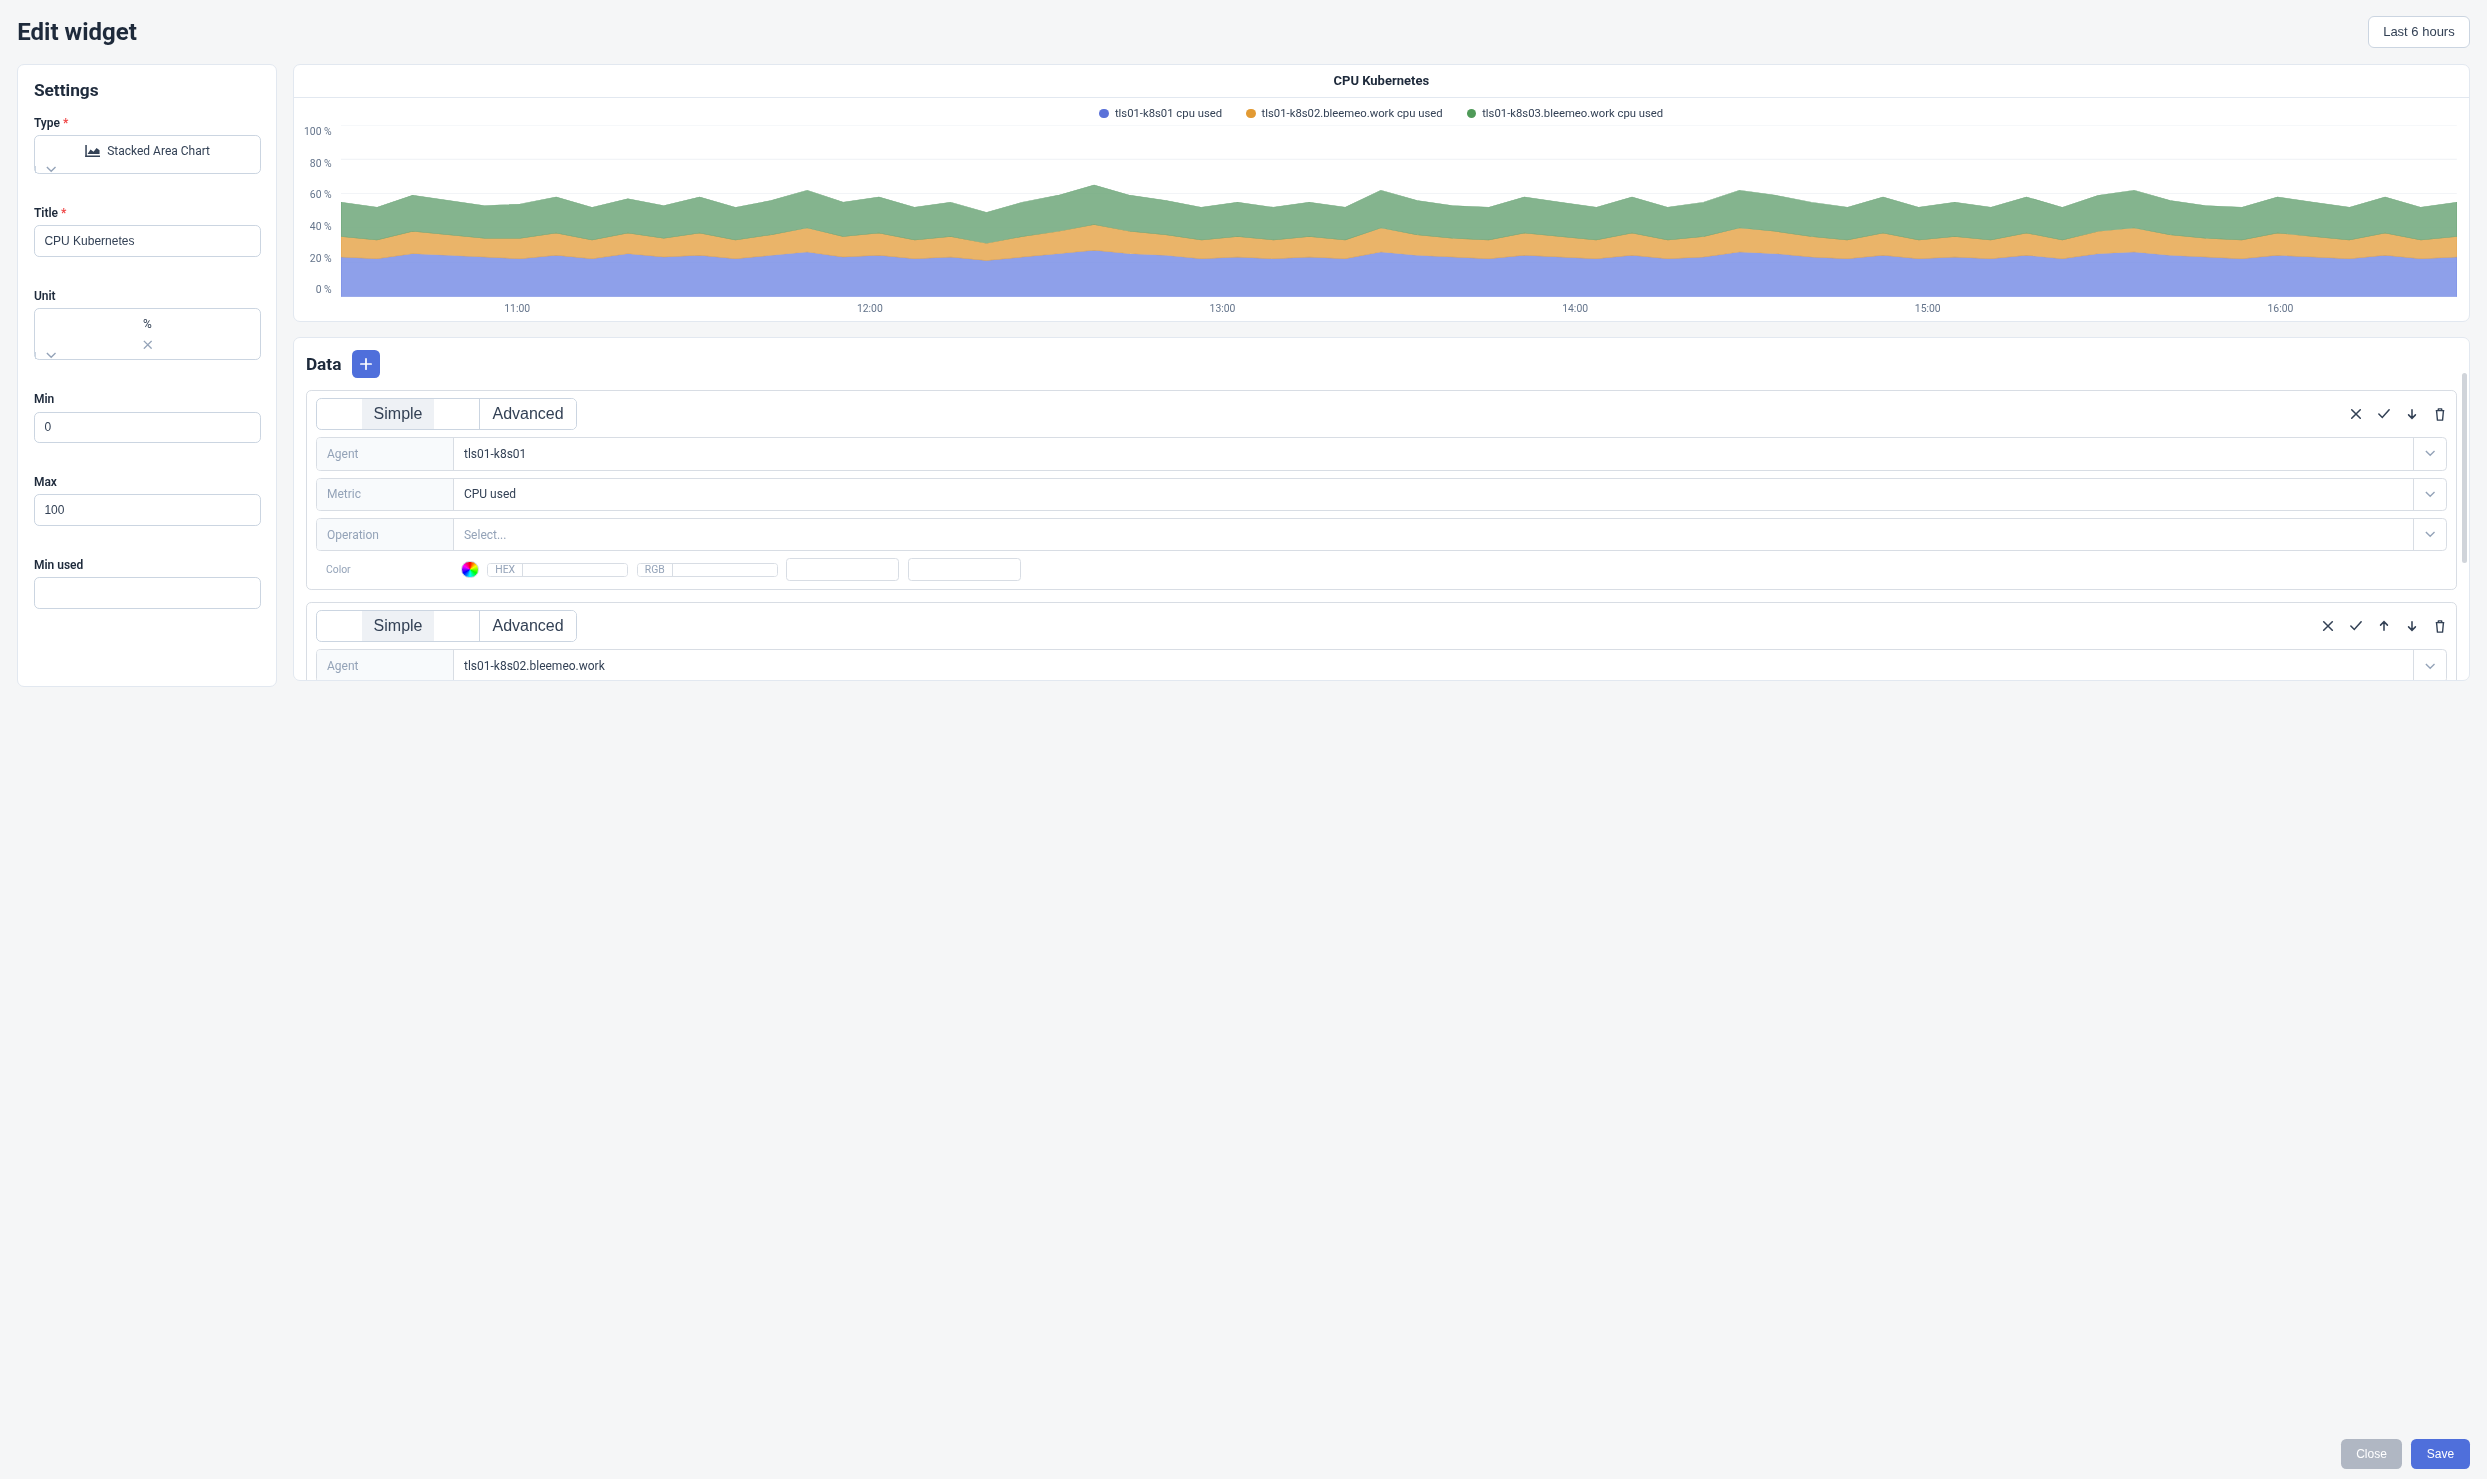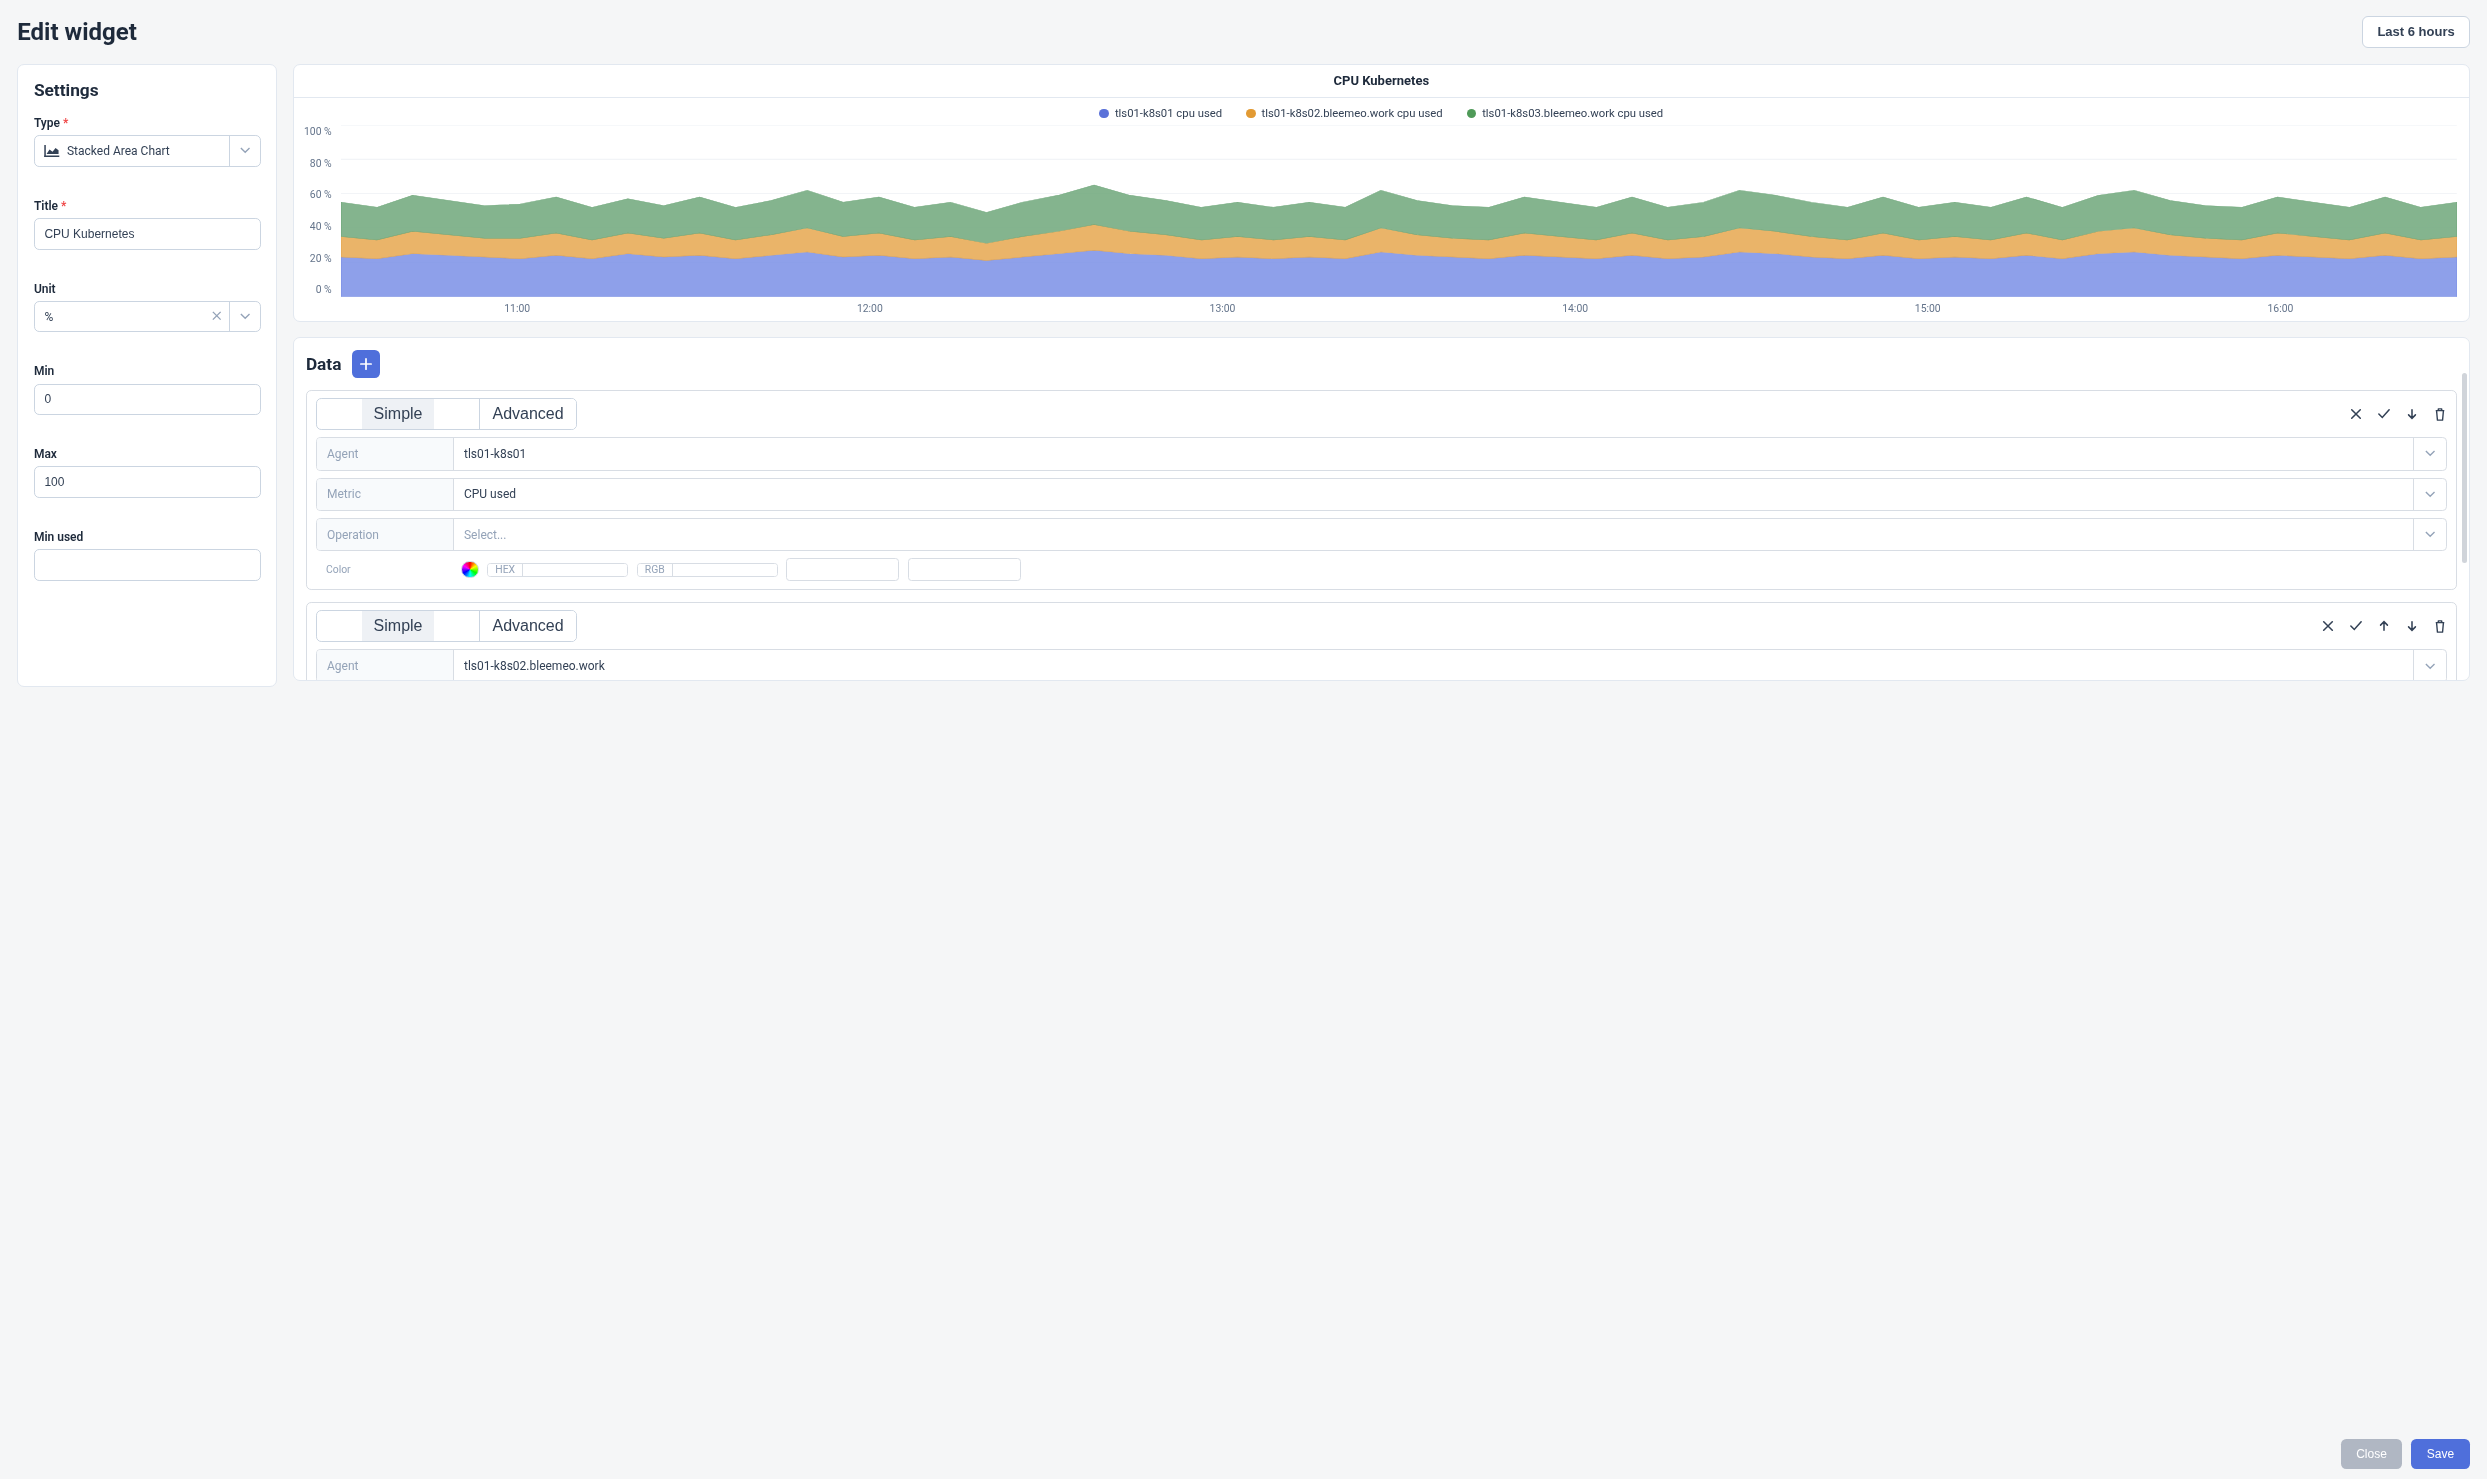--- a/index.html
+++ b/index.html
@@ -22,21 +22,21 @@
     font-size: 24px;
     font-weight: 700;
     color: #1e2a3b;
   }
   .time-range-btn {
     background: #fff;
     border: 0.9px solid #cbd5e1;
     border-radius: 6px;
     padding: 7.8px 14px;
     font-size: 13px;
-    font-weight: 700;
+    font-weight: 400;
     color: #334155;
     cursor: pointer;
   }
   .layout {
     display: flex;
     gap: 15.6px;
     align-items: flex-start;
   }
   .panel {
     background: #fff;
@@ -72,20 +72,21 @@
     font-size: 12px;
     color: #334155;
     background: #fff;
   }
   .select-wrap {
     display: flex;
     align-items: center;
     border: 0.9px solid #cbd5e1;
     border-radius: 5.2px;
     background: #fff;
+    flex-direction: column;
   }
   .select-wrap .select-body {
     flex: 1;
     padding: 7.8px 9.5px;
     display: flex;
     align-items: center;
     gap: 7px;
     color: #334155;
   }
   .select-wrap .select-caret {

